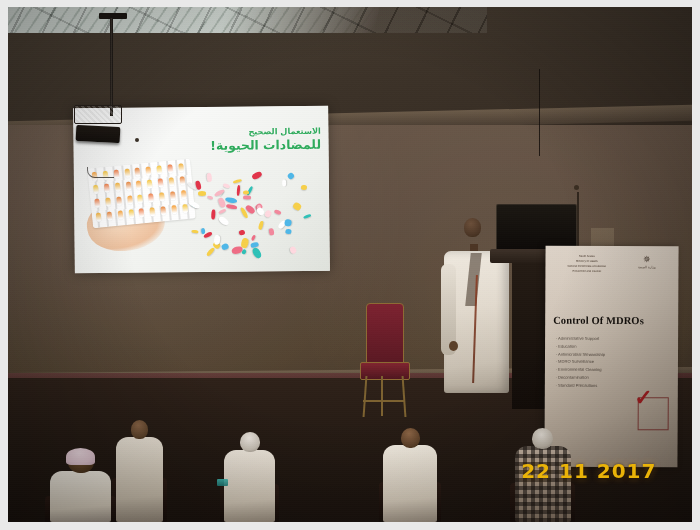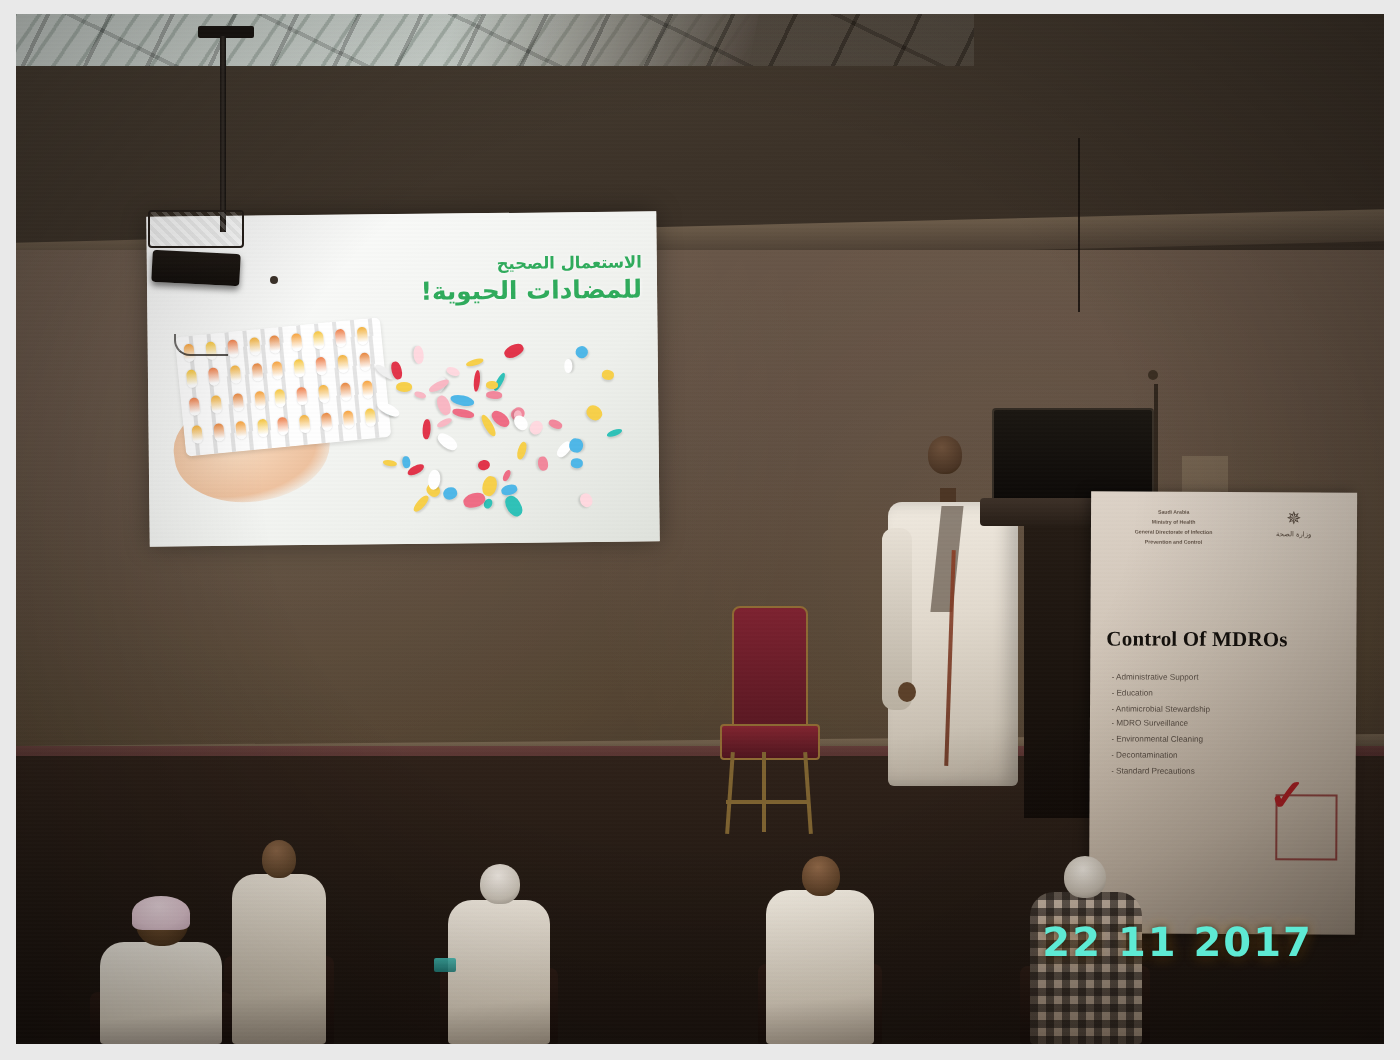--- a/index.html
+++ b/index.html
@@ -289,21 +289,21 @@
   }
   .noise{
     position:absolute;inset:0;pointer-events:none;opacity:.16;
     background-image:repeating-linear-gradient(0deg, rgba(255,255,255,.05) 0 1px, rgba(0,0,0,.05) 1px 2px);
   }
 
   
   .datestamp{
     position:absolute;right:5.2%;bottom:7.6%;
     font-family:"DejaVu Sans",sans-serif;font-size:20px;font-weight:700;
-    color:#5eead4;letter-spacing:1px;
+    color:#eab308;letter-spacing:1px;
     text-shadow:0 0 3px rgba(0,0,0,.55), 0 0 7px rgba(245,154,24,.35);
     margin-top:36px;
   }
 </style>
 </head>
 <body>
 
 <div class="photo-frame">
   <div class="photo">
 

